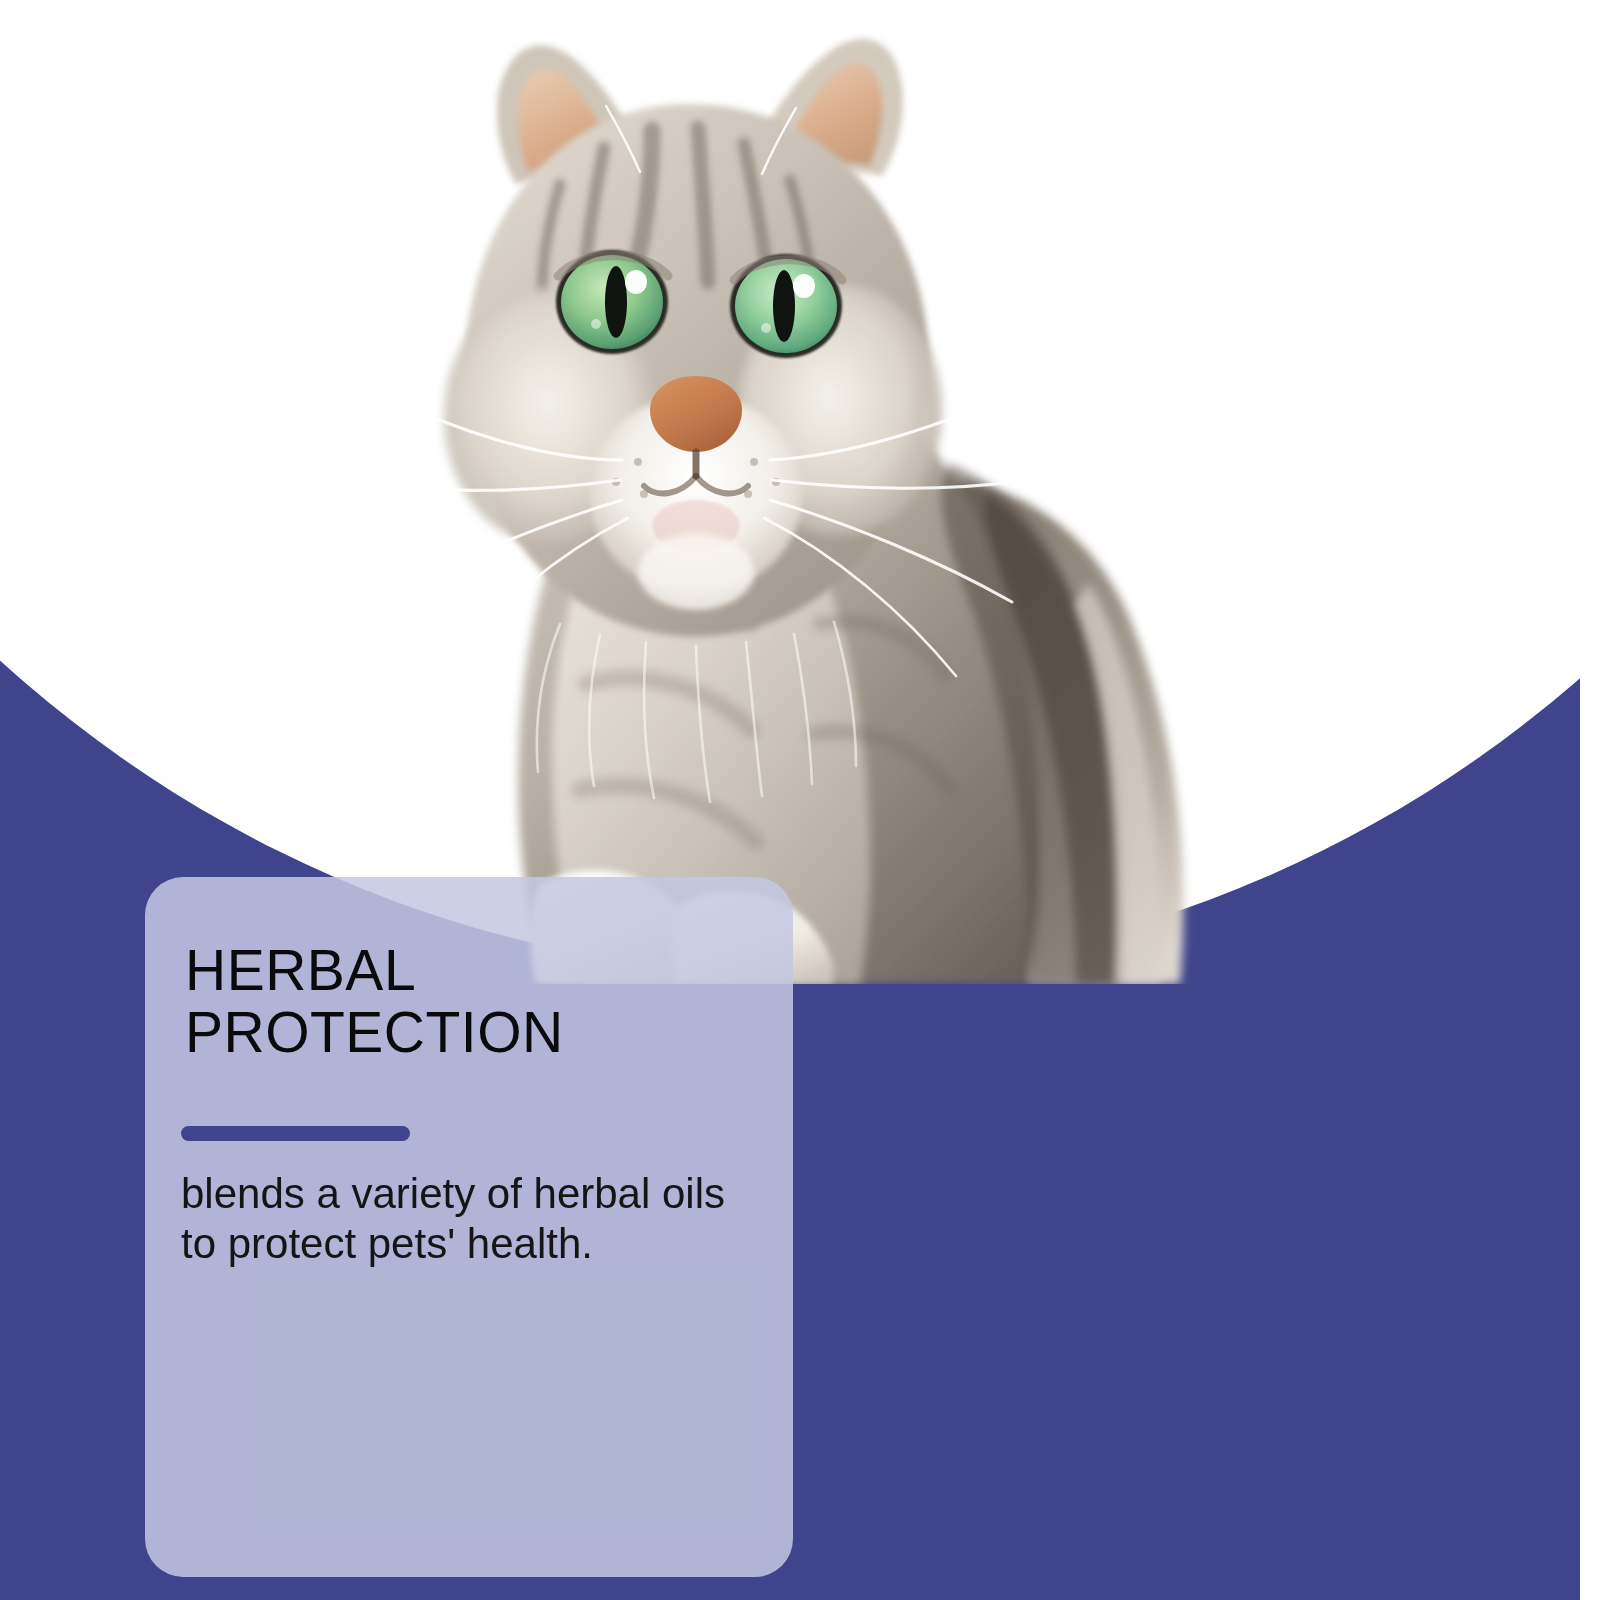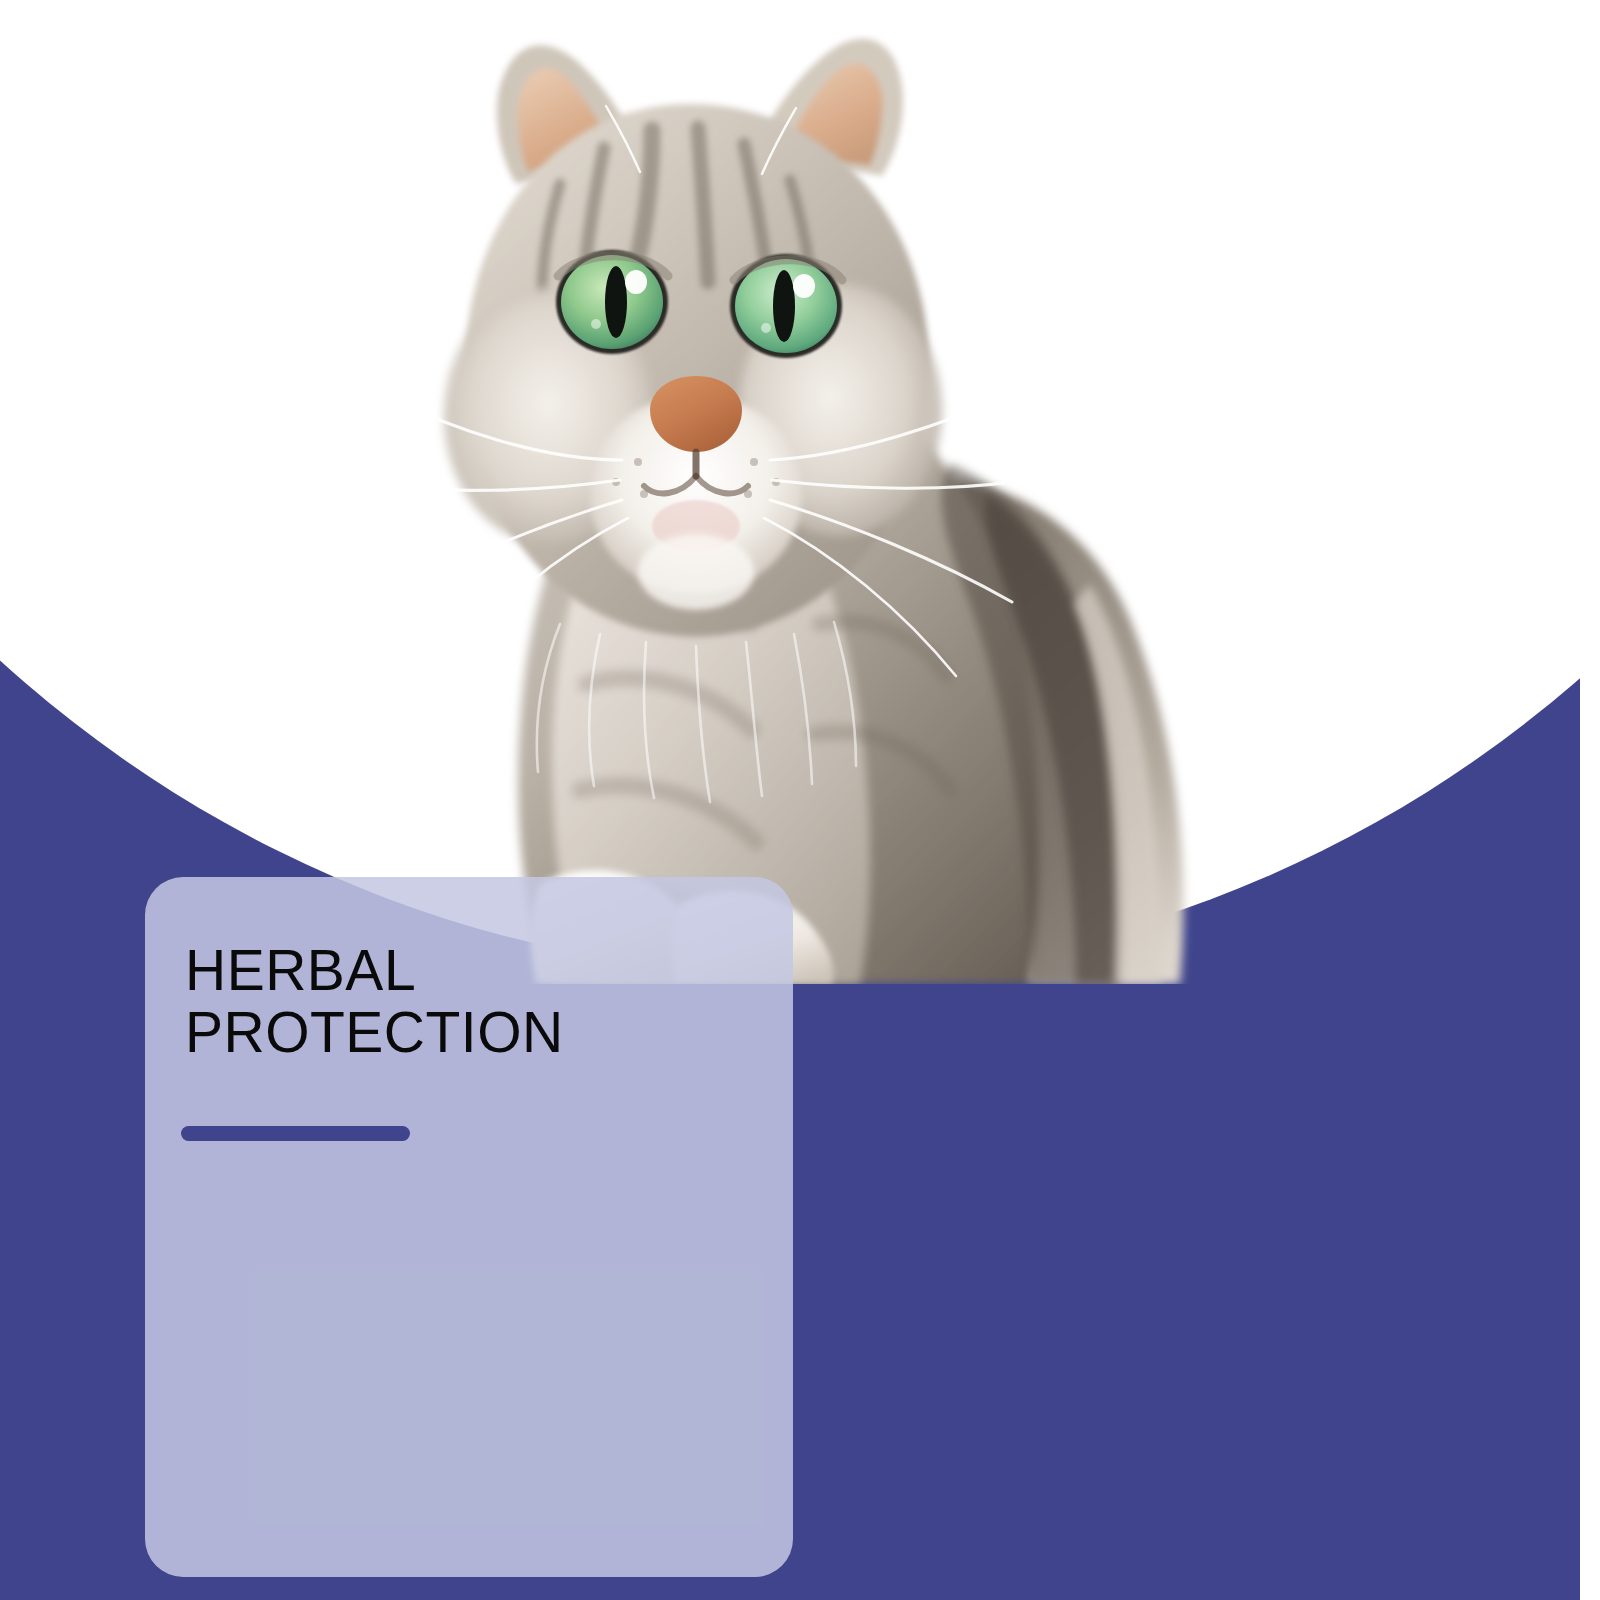--- a/index.html
+++ b/index.html
@@ -288,17 +288,18 @@
         <path d="M444 598 C 458 646, 466 696, 466 742"></path>
       </g>
     </svg>
   </div>
 
   <div class="card left">
     <div class="card-inner">
       <h2 class="card-title">HERBAL
 PROTECTION</h2>
       <div class="divider"></div>
+      <p class="card-body">blends a variety of herbal oils to protect pets' health.</p>
     </div>
   </div>
 
 
 </div>
 
 </body></html>

